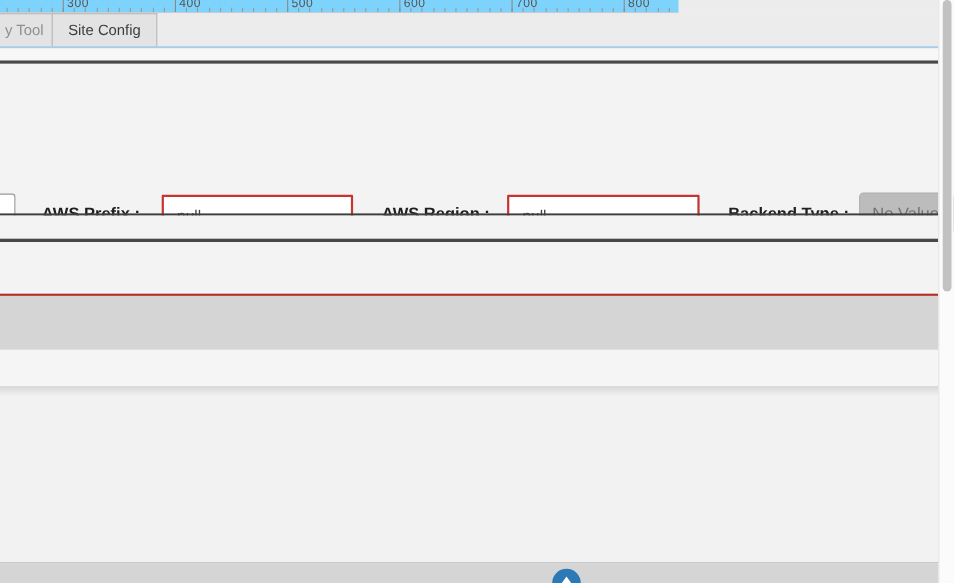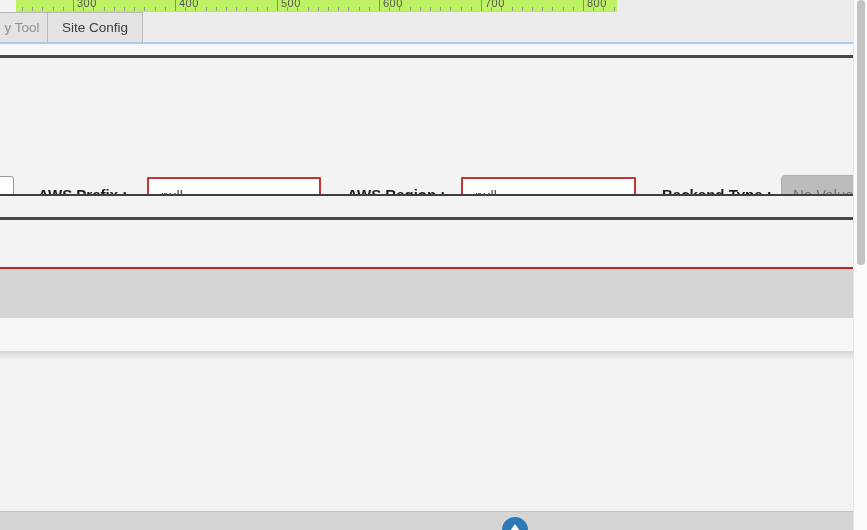--- a/index.html
+++ b/index.html
@@ -1,20 +1,20 @@
 <!DOCTYPE html>
 <html><head>
 <meta charset="utf-8">
 <style>
   html,body{margin:0;padding:0;}
   body{font-family:"Liberation Sans",sans-serif;}
   #screen{position:relative;width:867px;height:530px;overflow:hidden;background:#f3f3f3;}
 
   
-  #ruler{position:absolute;left:16px;top:0;width:617px;height:11px;background:#bef264;border-bottom:1px solid #cccccc;overflow:hidden;}
+  #ruler{position:absolute;left:0;top:0;width:617px;height:11px;background:#7dd3fc;border-bottom:1px solid #cccccc;overflow:hidden;}
   #top-right-fill{position:absolute;left:617px;top:0;width:236px;height:12px;background:#ececec;}
   .tick-minor{position:absolute;bottom:0;width:1px;height:4px;background:#9a9a9a;}
   .tick-major{position:absolute;top:0;bottom:0;width:1px;background:#8a8a8a;}
   .tick-label{position:absolute;top:-3px;font-size:11px;color:#555;letter-spacing:.5px;}
 
   
   #tabbar{position:absolute;left:0;top:12px;width:853px;height:30px;background:#ececec;}
   .tab{position:absolute;top:0;height:30px;display:flex;align-items:center;justify-content:center;
        background:#e3e3e3;border:1px solid #b9b9b9;border-bottom:none;box-sizing:border-box;
        font-size:13.5px;color:#3d3d3d;cursor:default;}

